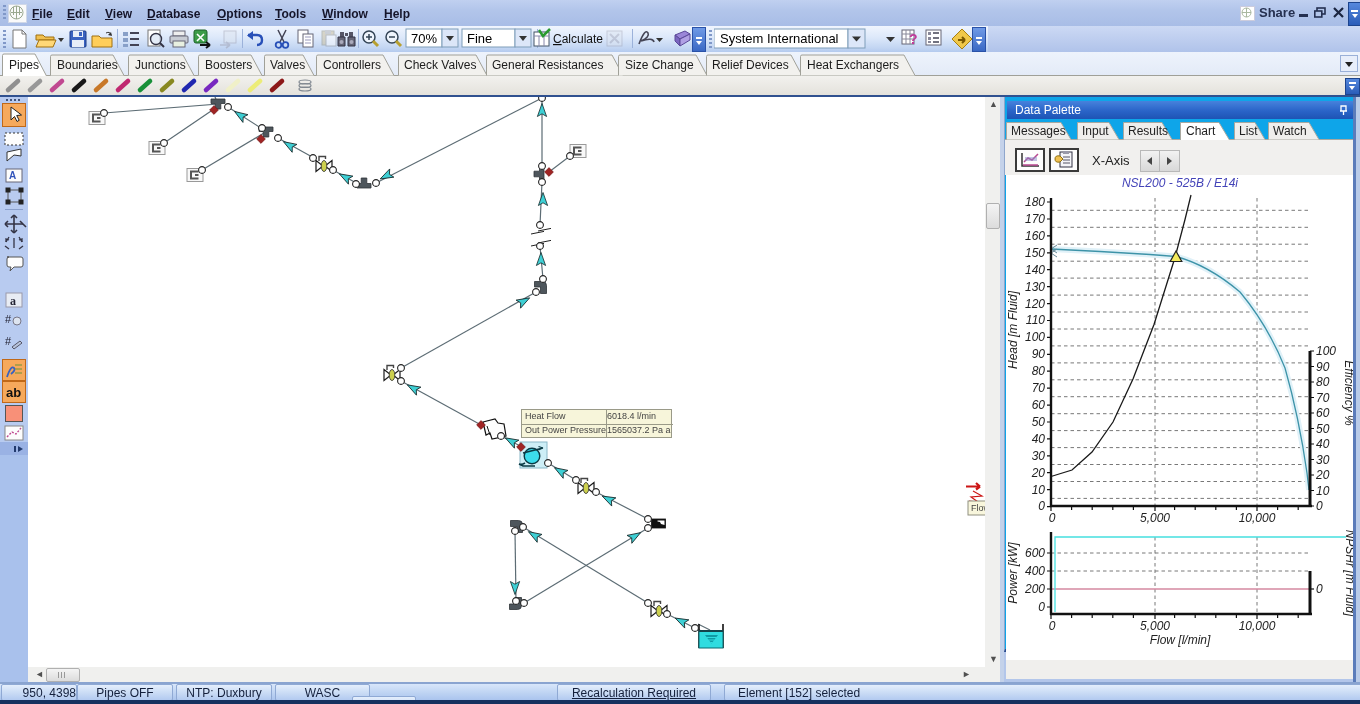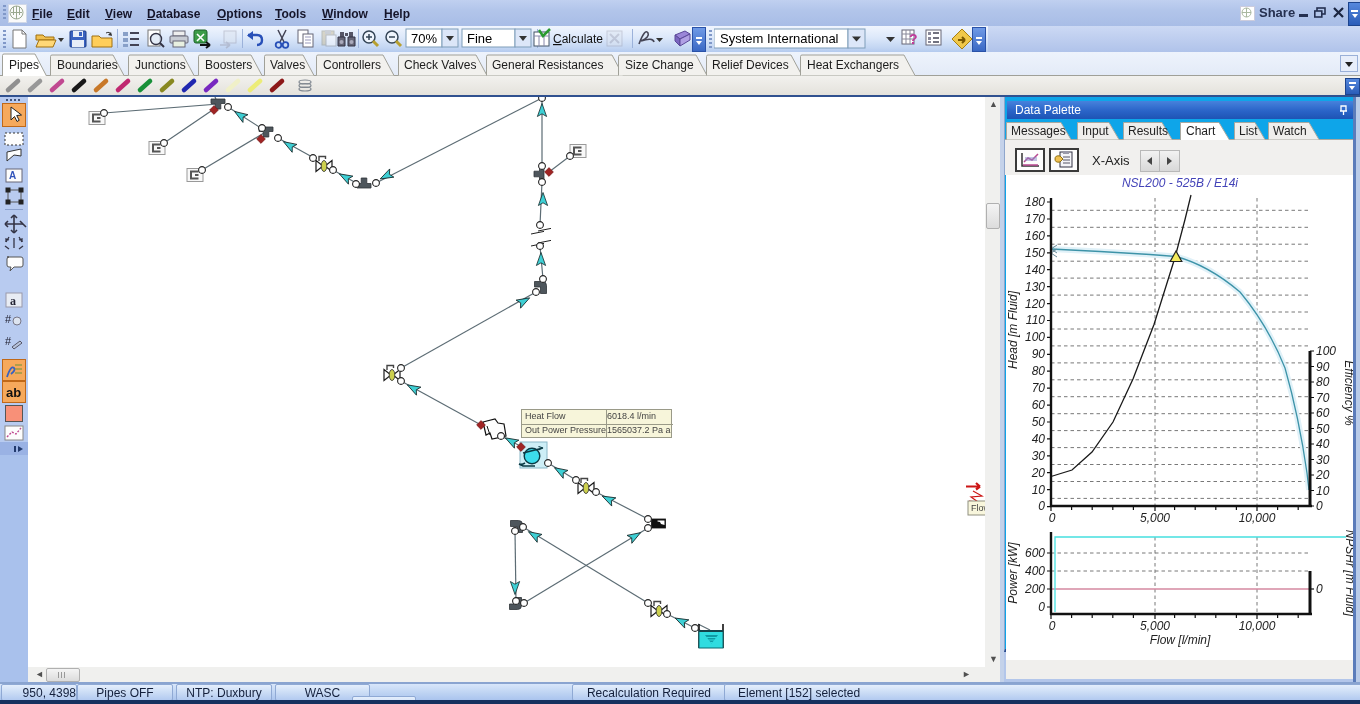--- a/index.html
+++ b/index.html
@@ -760,16 +760,16 @@
 <div id="rightedge2" class="abs"></div>
 
 <div id="statline" class="abs"></div>
 <div id="statusbar" class="abs">
   <div class="sseg" style="left:1px;width:70px;text-align:right;padding-left:4px;">950, 4398</div>
   <div class="sseg" style="left:77px;width:94px;">Pipes OFF</div>
   <div class="sseg" style="left:176px;width:94px;">NTP: Duxbury</div>
   <div class="sseg" style="left:275px;width:93px;">WASC</div>
   <div class="sseg" style="left:352px;width:62px;margin-top:12px;">TAPPI</div>
   <div class="sseg" style="left:441px;width:105px;margin-top:44px;">Whalley Criteria</div>
-  <div class="sseg" style="left:572px;width:152px;">Recalculation Required</div>
+  <div class="sseg" style="left:557px;width:152px;text-decoration:underline;">Recalculation Required</div>
   <div class="sseg" style="left:724px;width:630px;text-align:left;padding-left:13px;">Element [152] selected</div>
 </div>
 <div id="statdark" class="abs"></div>
 
 </body></html>

